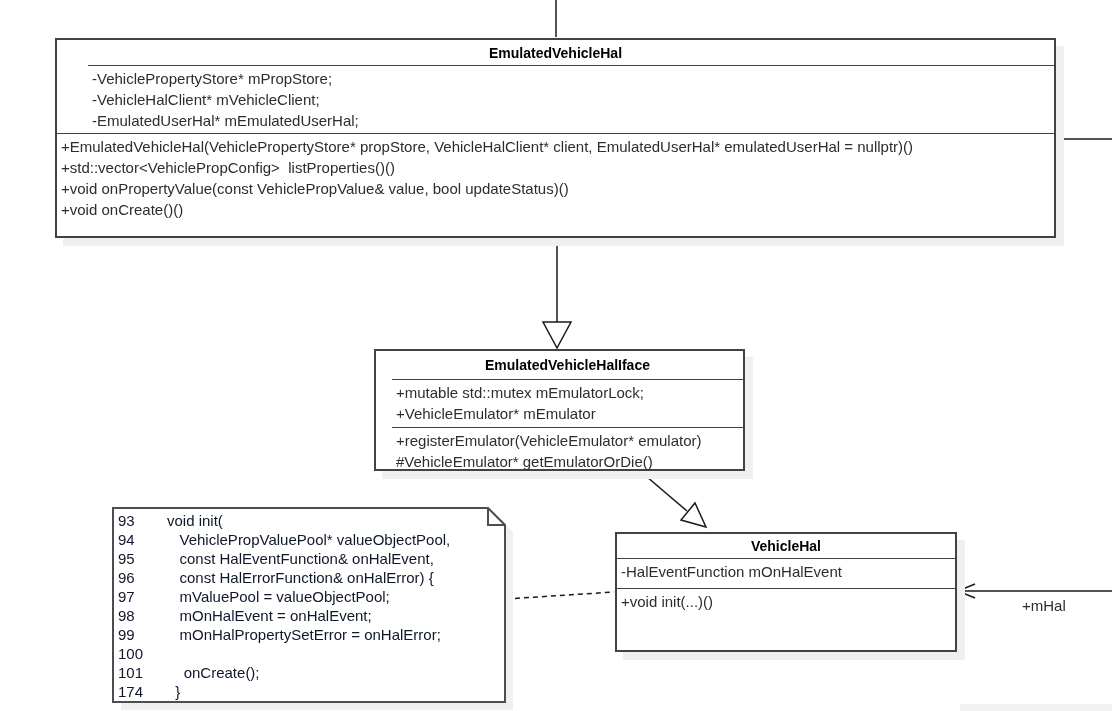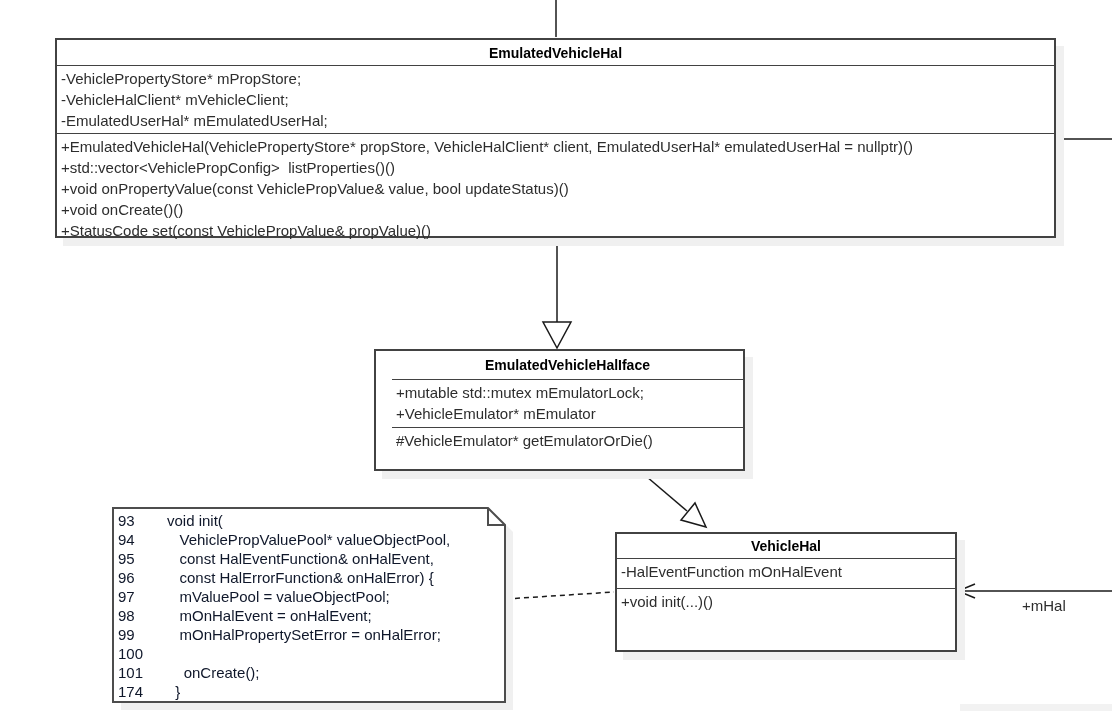--- a/index.html
+++ b/index.html
@@ -115,41 +115,41 @@
 
     <g>
       <path class="note-shadow" d="M121,516 L497,516 L513,532 L513,710 L121,710 Z"></path>
       <path class="note-shape" d="M113,508 L488,508 L505,525 L505,702 L113,702 Z"></path>
       <path class="note-fold" d="M488,508 L488,525 L505,525"></path>
     </g>
   </svg>
 
   <div class="uml-class" style="left:55px; top:38px; width:1001px; height:200px;">
     <div class="uml-title" style="height:25px;">EmulatedVehicleHal</div>
-    <div class="uml-section" style="height:68px;">
+    <div class="uml-section" style="height:68px;margin-left:31px;">
       <div class="uml-line">-VehiclePropertyStore* mPropStore;</div>
       <div class="uml-line">-VehicleHalClient* mVehicleClient;</div>
       <div class="uml-line">-EmulatedUserHal* mEmulatedUserHal;</div>
     </div>
     <div class="uml-section" style="height:107px;">
       <div class="uml-line">+EmulatedVehicleHal(VehiclePropertyStore* propStore, VehicleHalClient* client, EmulatedUserHal* emulatedUserHal = nullptr)()</div>
       <div class="uml-line">+std::vector&lt;VehiclePropConfig&gt;  listProperties()()</div>
       <div class="uml-line">+void onPropertyValue(const VehiclePropValue&amp; value, bool updateStatus)()</div>
       <div class="uml-line">+void onCreate()()</div>
-      <div class="uml-line">+StatusCode set(const VehiclePropValue&amp; propValue)()</div>
     </div>
   </div>
 
   <div class="uml-class" style="left:374px; top:349px; width:371px; height:122px;padding-left:16px;">
     <div class="uml-title" style="height:28px;">EmulatedVehicleHalIface</div>
     <div class="uml-section" style="height:48px;">
       <div class="uml-line">+mutable std::mutex mEmulatorLock;</div>
       <div class="uml-line">+VehicleEmulator* mEmulator</div>
     </div>
     <div class="uml-section" style="height:44px;">
+      <div class="uml-line">+registerEmulator(VehicleEmulator* emulator)</div>
       <div class="uml-line">#VehicleEmulator* getEmulatorOrDie()</div>
     </div>
   </div>
 
   <div class="uml-class" style="left:615px; top:532px; width:342px; height:120px;">
     <div class="uml-title" style="height:24px;text-align:right;">VehicleHal</div>
     <div class="uml-section" style="height:30px;">
       <div class="uml-line">-HalEventFunction mOnHalEvent</div>
     </div>
     <div class="uml-section" style="height:62px;">

